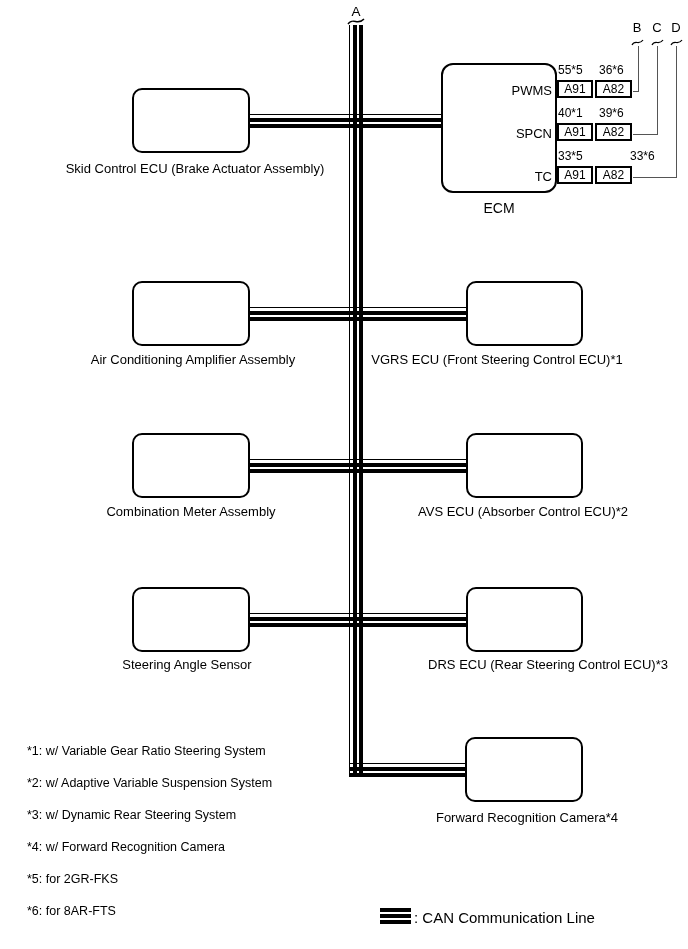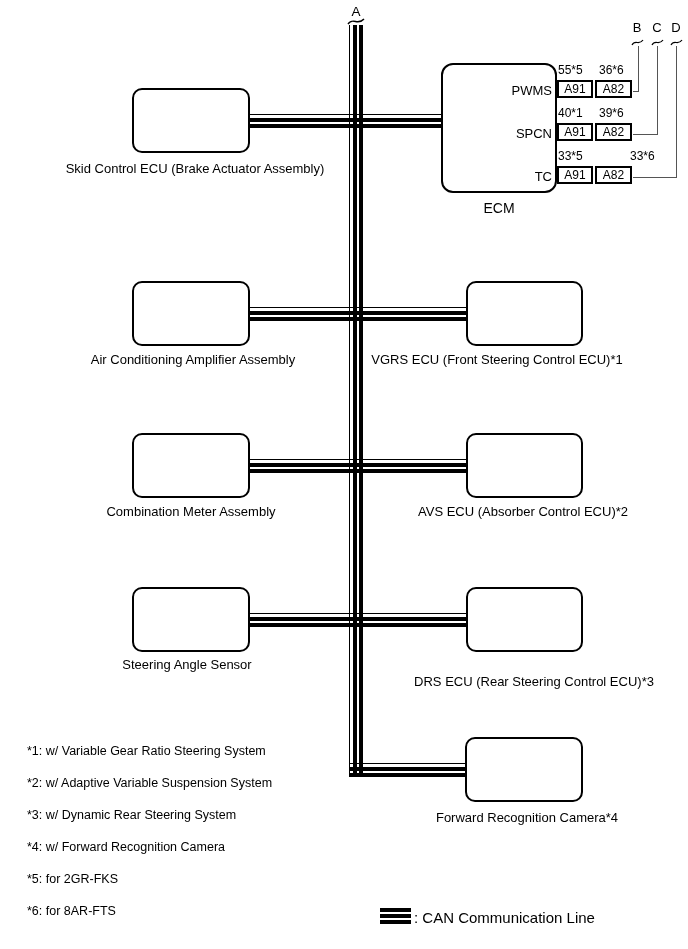--- a/index.html
+++ b/index.html
@@ -72,21 +72,21 @@
   <div class="node" style="left:466px;top:587px;width:117px;height:65px;"></div>
   <div class="node" style="left:465px;top:737px;width:118px;height:65px;"></div>
 
   <div class="lbl" style="left:195px;top:161px;">Skid Control ECU (Brake Actuator Assembly)</div>
   <div class="lbl" style="left:193px;top:352px;">Air Conditioning Amplifier Assembly</div>
   <div class="lbl" style="left:191px;top:504px;">Combination Meter Assembly</div>
   <div class="lbl" style="left:187px;top:657px;">Steering Angle Sensor</div>
   <div class="lbl" style="left:499px;top:200px;font-size:14px;">ECM</div>
   <div class="lbl" style="left:497px;top:352px;">VGRS ECU (Front Steering Control ECU)*1</div>
   <div class="lbl" style="left:523px;top:504px;">AVS ECU (Absorber Control ECU)*2</div>
-  <div class="lbl" style="left:534px;top:657px;margin-top:17px;">DRS ECU (Rear Steering Control ECU)*3</div>
+  <div class="lbl" style="left:548px;top:657px;">DRS ECU (Rear Steering Control ECU)*3</div>
   <div class="lbl" style="left:527px;top:810px;">Forward Recognition Camera*4</div>
 
   <div class="port" style="top:83px;text-align:right;">PWMS</div>
   <div class="port" style="top:126px;">SPCN</div>
   <div class="port" style="top:169px;">TC</div>
 
   <div class="pin" style="left:558px;top:63px;">55*5</div>
   <div class="pin" style="left:599px;top:63px;">36*6</div>
   <div class="oval" style="left:557px;top:80px;width:36px;">A91</div>
   <div class="oval" style="left:595px;top:80px;width:37px;">A82</div>

